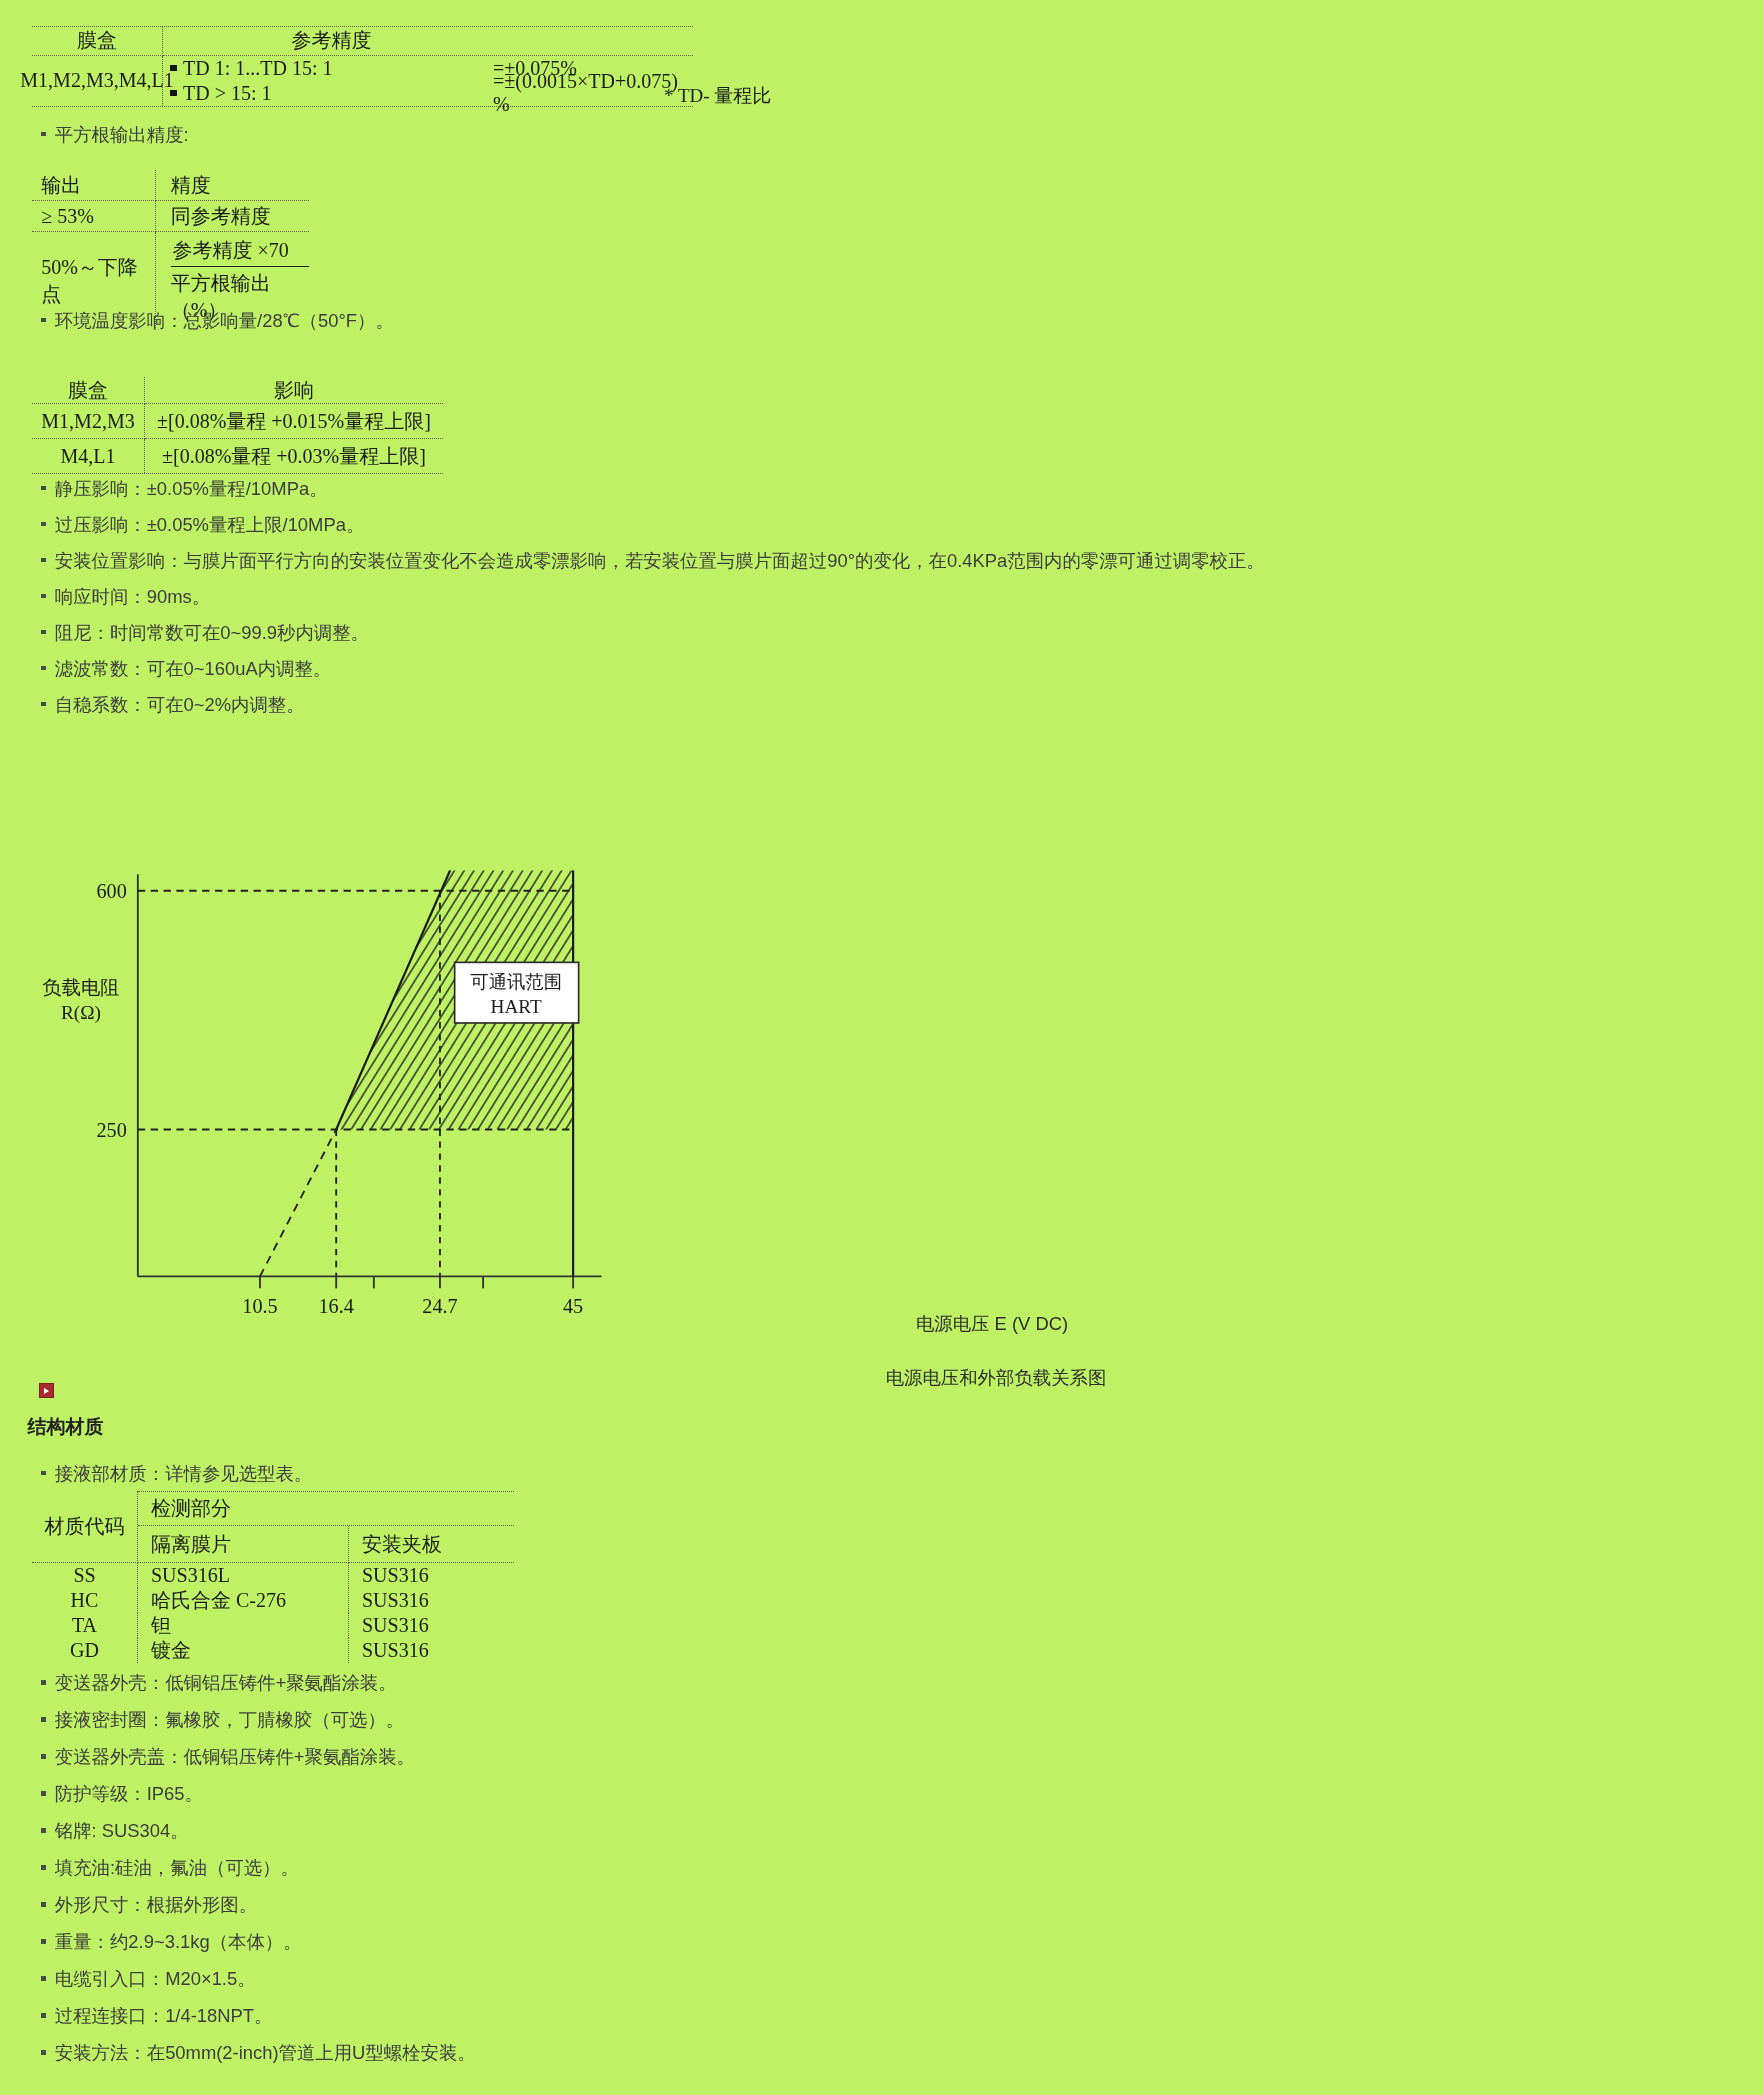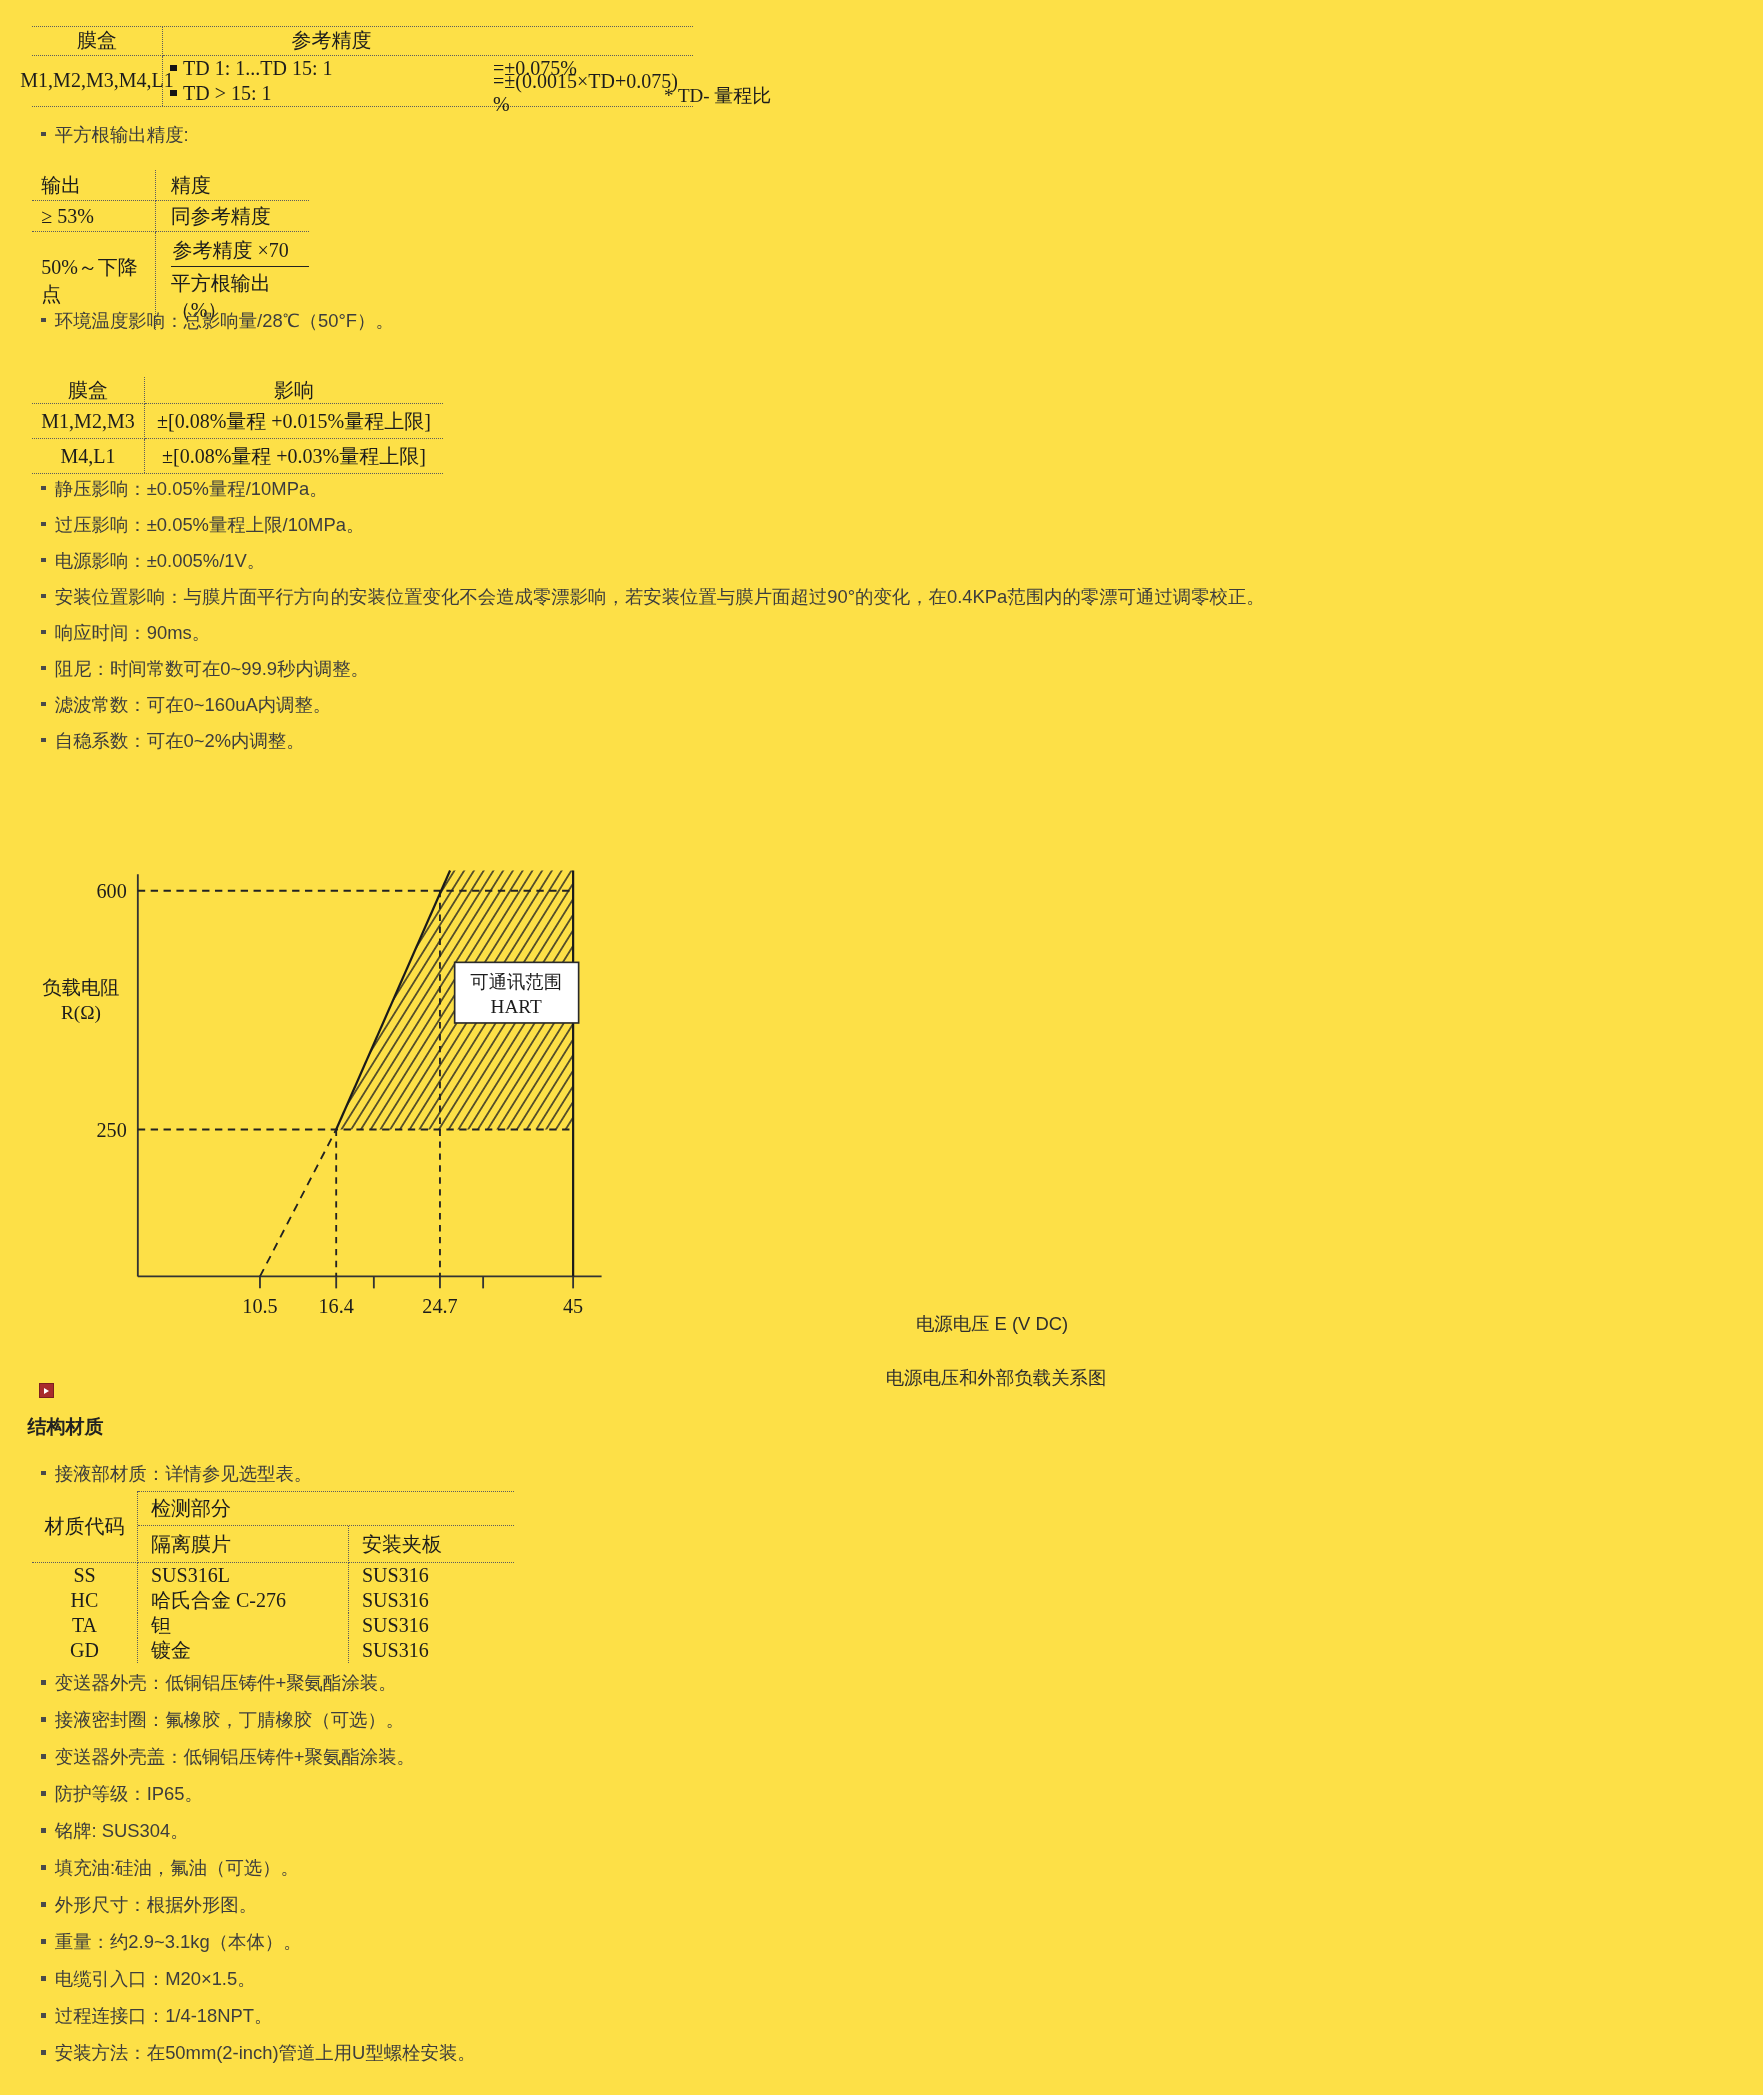--- a/index.html
+++ b/index.html
@@ -1,16 +1,16 @@
 <!DOCTYPE html>
 <html style="font-size:14.7px"><head>
 <meta charset="utf-8">
 <style>
   html,body{margin:0;padding:0;background:#fff;}
-  .page{position:relative;width:1763px;height:2096px;background:#fde047;overflow:hidden;
+  .page{position:relative;width:1763px;height:2096px;background:#bef264;overflow:hidden;
         font-family:"Liberation Sans",sans-serif;color:#3a3a3a;}
   .abs{position:absolute;}
   .serif{font-family:"Liberation Serif","DejaVu Serif",serif;color:#1c1c1c;}
 
   
   .tbl{position:absolute;font-size:20px;}
   .dotT{border-top:1.8px dotted #5d5d5d;}
   .dotB{border-bottom:1.8px dotted #5d5d5d;}
   .dotR{border-right:1.8px dotted #5d5d5d;}
 
@@ -141,24 +141,20 @@
     <div class="brow">
         <span class="bsq"></span>
         <span>静压影响：±0.05%量程/10MPa。</span>
       </div>
     <div class="brow">
         <span class="bsq"></span>
         <span>过压影响：±0.05%量程上限/10MPa。</span>
       </div>
     <div class="brow">
         <span class="bsq"></span>
-        <span>电源影响：±0.005%/1V。</span>
-      </div>
-    <div class="brow">
-        <span class="bsq"></span>
         <span>安装位置影响：与膜片面平行方向的安装位置变化不会造成零漂影响，若安装位置与膜片面超过90°的变化，在0.4KPa范围内的零漂可通过调零校正。</span>
       </div>
     <div class="brow">
         <span class="bsq"></span>
         <span>响应时间：90ms。</span>
       </div>
     <div class="brow">
         <span class="bsq"></span>
         <span>阻尼：时间常数可在0~99.9秒内调整。</span>
       </div>

